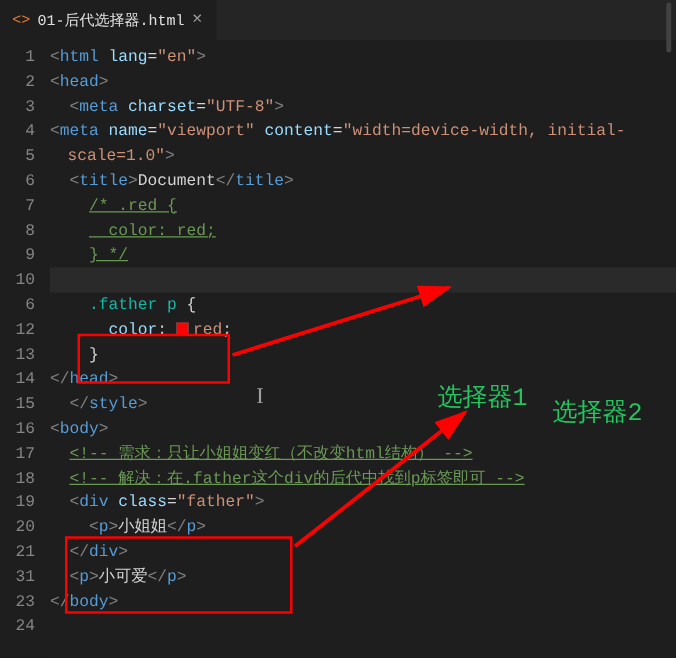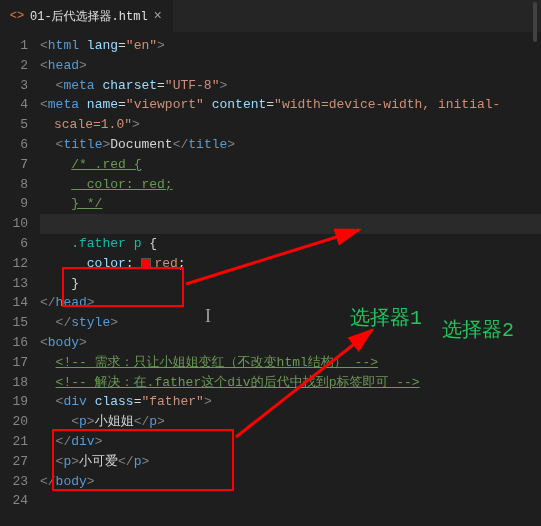--- a/index.html
+++ b/index.html
@@ -139,21 +139,21 @@
     <div>12</div>
     <div>13</div>
     <div>14</div>
     <div>15</div>
     <div>16</div>
     <div>17</div>
     <div>18</div>
     <div>19</div>
     <div>20</div>
     <div>21</div>
-    <div>27</div>
+    <div>31</div>
     <div>23</div>
     <div>24</div>
   </div>
 
   <div class="code">
     <div class="line"><span class="t-gray">&lt;</span><span class="t-tag">html </span><span class="t-attr">lang</span><span class="t-text">=</span><span class="t-str">"en"</span><span class="t-gray">&gt;</span></div>
     <div class="line"><span class="t-gray">&lt;</span><span class="t-tag">head</span><span class="t-gray">&gt;</span></div>
     <div class="line">  <span class="t-gray">&lt;</span><span class="t-tag">meta </span><span class="t-attr">charset</span><span class="t-text">=</span><span class="t-str">"UTF-8"</span><span class="t-gray">&gt;</span></div>
     <div class="line" style="height:39.6px;white-space:normal;text-indent:-14px;padding-left:14px;">  <span class="t-gray">&lt;</span><span class="t-tag">meta </span><span class="t-attr">name</span><span class="t-text">=</span><span class="t-str">"viewport" </span><span class="t-attr">content</span><span class="t-text">=</span><span class="t-str">"width=device-width, initial-scale=1.0"</span><span class="t-gray">&gt;</span></div>
     <div class="line">  <span class="t-gray">&lt;</span><span class="t-tag">title</span><span class="t-gray">&gt;</span><span class="t-text">Document</span><span class="t-gray">&lt;/</span><span class="t-tag">title</span><span class="t-gray">&gt;</span></div>

